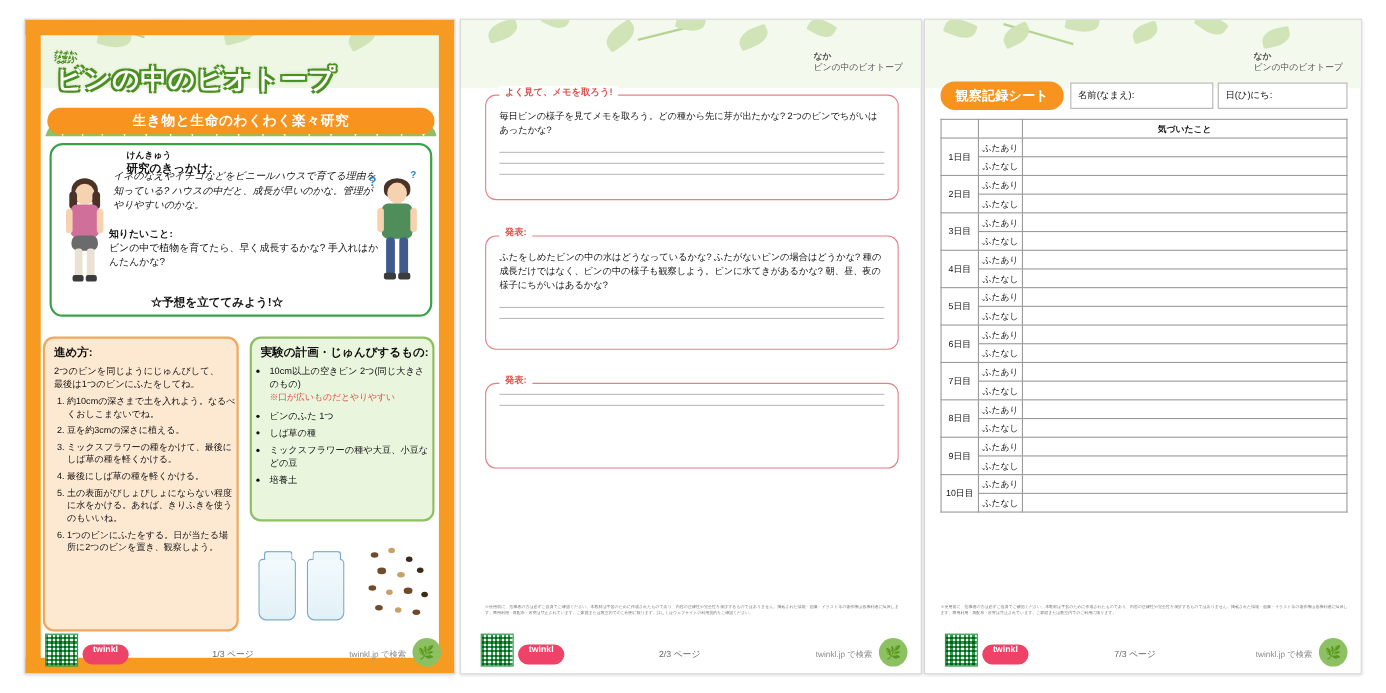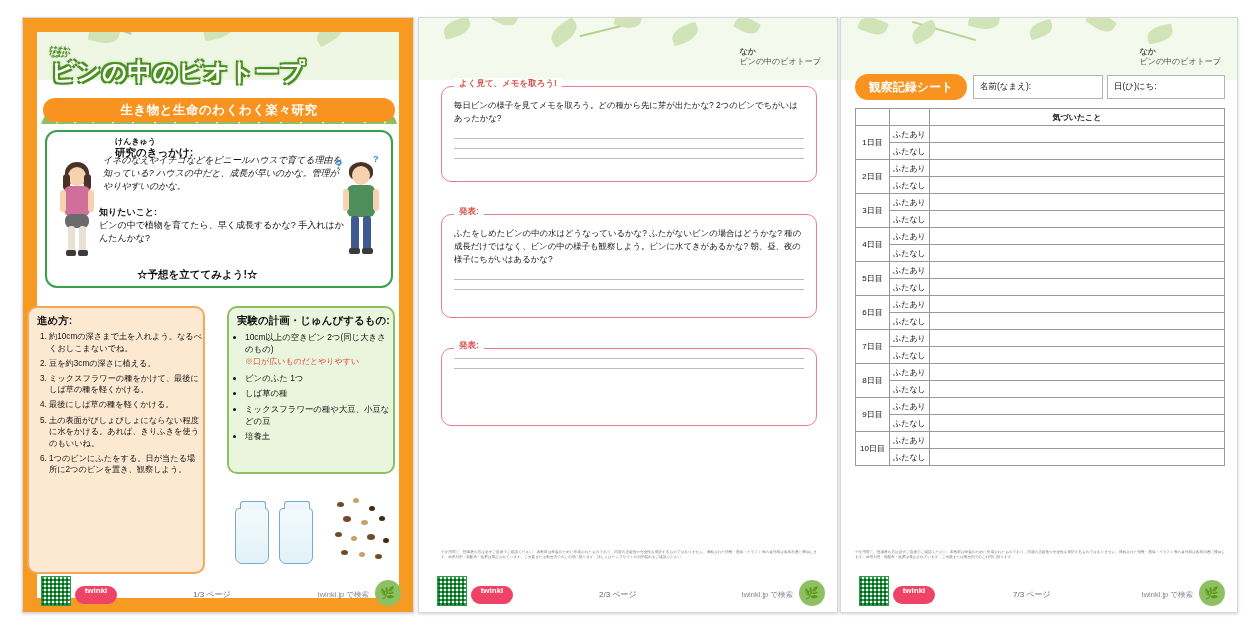--- a/index.html
+++ b/index.html
@@ -95,21 +95,21 @@
   .kid .head { position:absolute; border-radius:50%; background:#f6d2b0; }
   .kid .hair { position:absolute; border-radius:50% 50% 35% 35%; background:#4a3227; }
   .kid .body { position:absolute; border-radius:6px; }
   .kid .leg  { position:absolute; background:#2f3a8f; border-radius:3px; }
   .kid .arm  { position:absolute; background:#f6d2b0; border-radius:3px; }
   .kid .shoe { position:absolute; background:#3b3b3b; border-radius:2px; }
   .qmark { position:absolute; color:#2b8ccd; font-weight:bold; }
 
   
   .steps-box {
-    position:absolute; left:4px; top:288px; width:178px; height:268px;
+    position:absolute; left:16px; top:288px; width:178px; height:268px;
     background:#fde9d2; border:2px solid #f0a85c; border-radius:10px;
   }
   .plan-box {
     position:absolute; left:204px; top:288px; width:168px; height:168px;
     background:#eaf5dd; border:2px solid #8dc063; border-radius:10px;
   }
   .box-title {
     font-size:10.5px; font-weight:bold; color:#111; margin:6px 0 3px 8px;
   }
   .steps-lead {
@@ -219,21 +219,21 @@
   table.obs {
     position:absolute; left:14px; top:90px; width:370px;
     border-collapse:collapse; table-layout:fixed;
   }
   table.obs th, table.obs td {
     border:1px solid #9a9a9a; font-size:8px; color:#111;
     padding:0 3px; height:17px;
   }
   table.obs th { background:#fff; font-weight:bold; text-align:center; }
   .col-day { width:34px; text-align:center; }
-  .col-lid { width:40px; }
+  .col-lid { width:40px; text-align:center; }
   .p3-legal {
     position:absolute; left:14px; bottom:52px; width:370px;
     font-size:3.6px; line-height:5px; color:#777; text-align:justify;
   }
 </style>
 </head>
 <body>
 
 <div class="stage">
 
@@ -303,20 +303,21 @@
         <div class="leg" style="left:26px; top:54px; width:8px; height:34px; background:#3f5a8f;"></div>
         <div class="shoe" style="left:12px; top:86px; width:11px; height:6px;"></div>
         <div class="shoe" style="left:25px; top:86px; width:11px; height:6px;"></div>
         <div class="qmark" style="left:-2px; top:-4px; font-size:12px;">?</div>
         <div class="qmark" style="left:36px; top:-8px; font-size:9px;">?</div>
       </div>
     </div>
 
     <div class="steps-box">
       <div class="box-title">進め方:</div>
+      <div class="steps-lead">2つのビンを同じようにじゅんびして、最後は1つのビンにふたをしてね。</div>
       <ol class="steps">
         <li>約10cmの深さまで土を入れよう。なるべくおしこまないでね。</li>
         <li>豆を約3cmの深さに植える。</li>
         <li>ミックスフラワーの種をかけて、最後にしば草の種を軽くかける。</li>
         <li>最後にしば草の種を軽くかける。</li>
         <li>土の表面がびしょびしょにならない程度に水をかける。あれば、きりふきを使うのもいいね。</li>
         <li>1つのビンにふたをする。日が当たる場所に2つのビンを置き、観察しよう。</li>
       </ol>
     </div>
 

